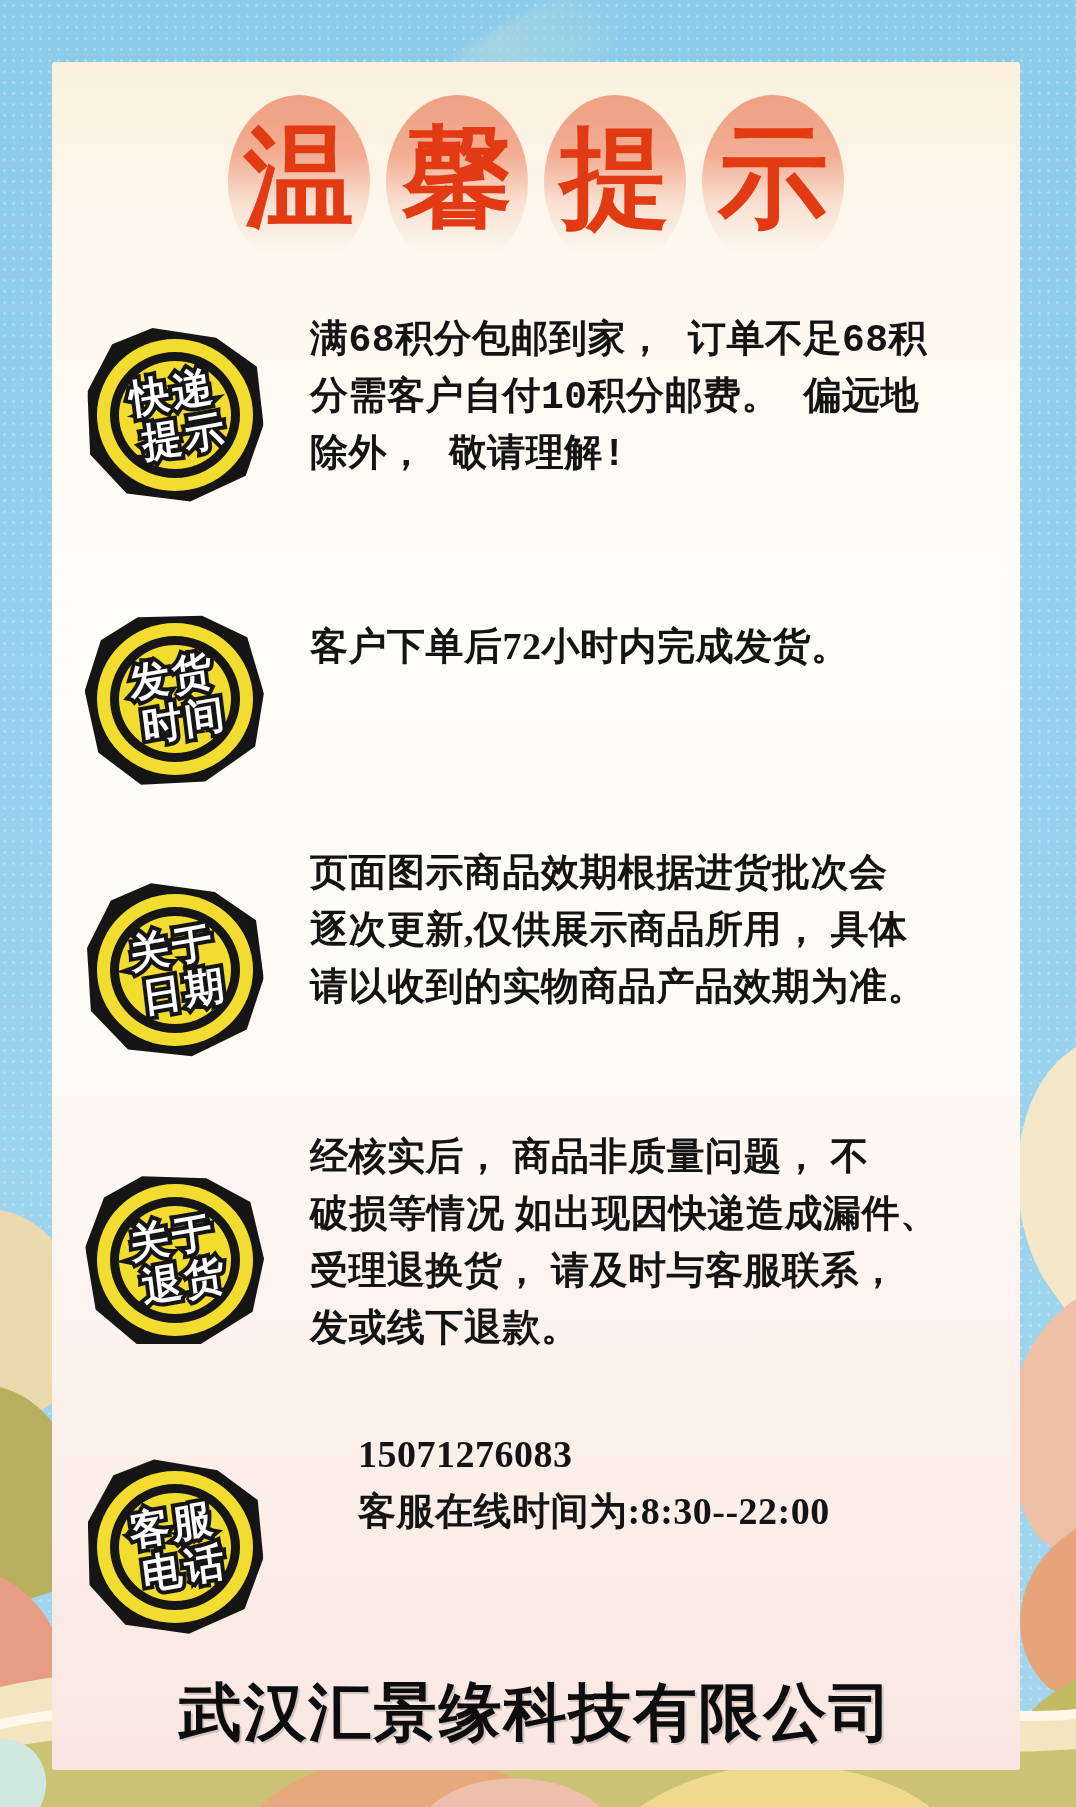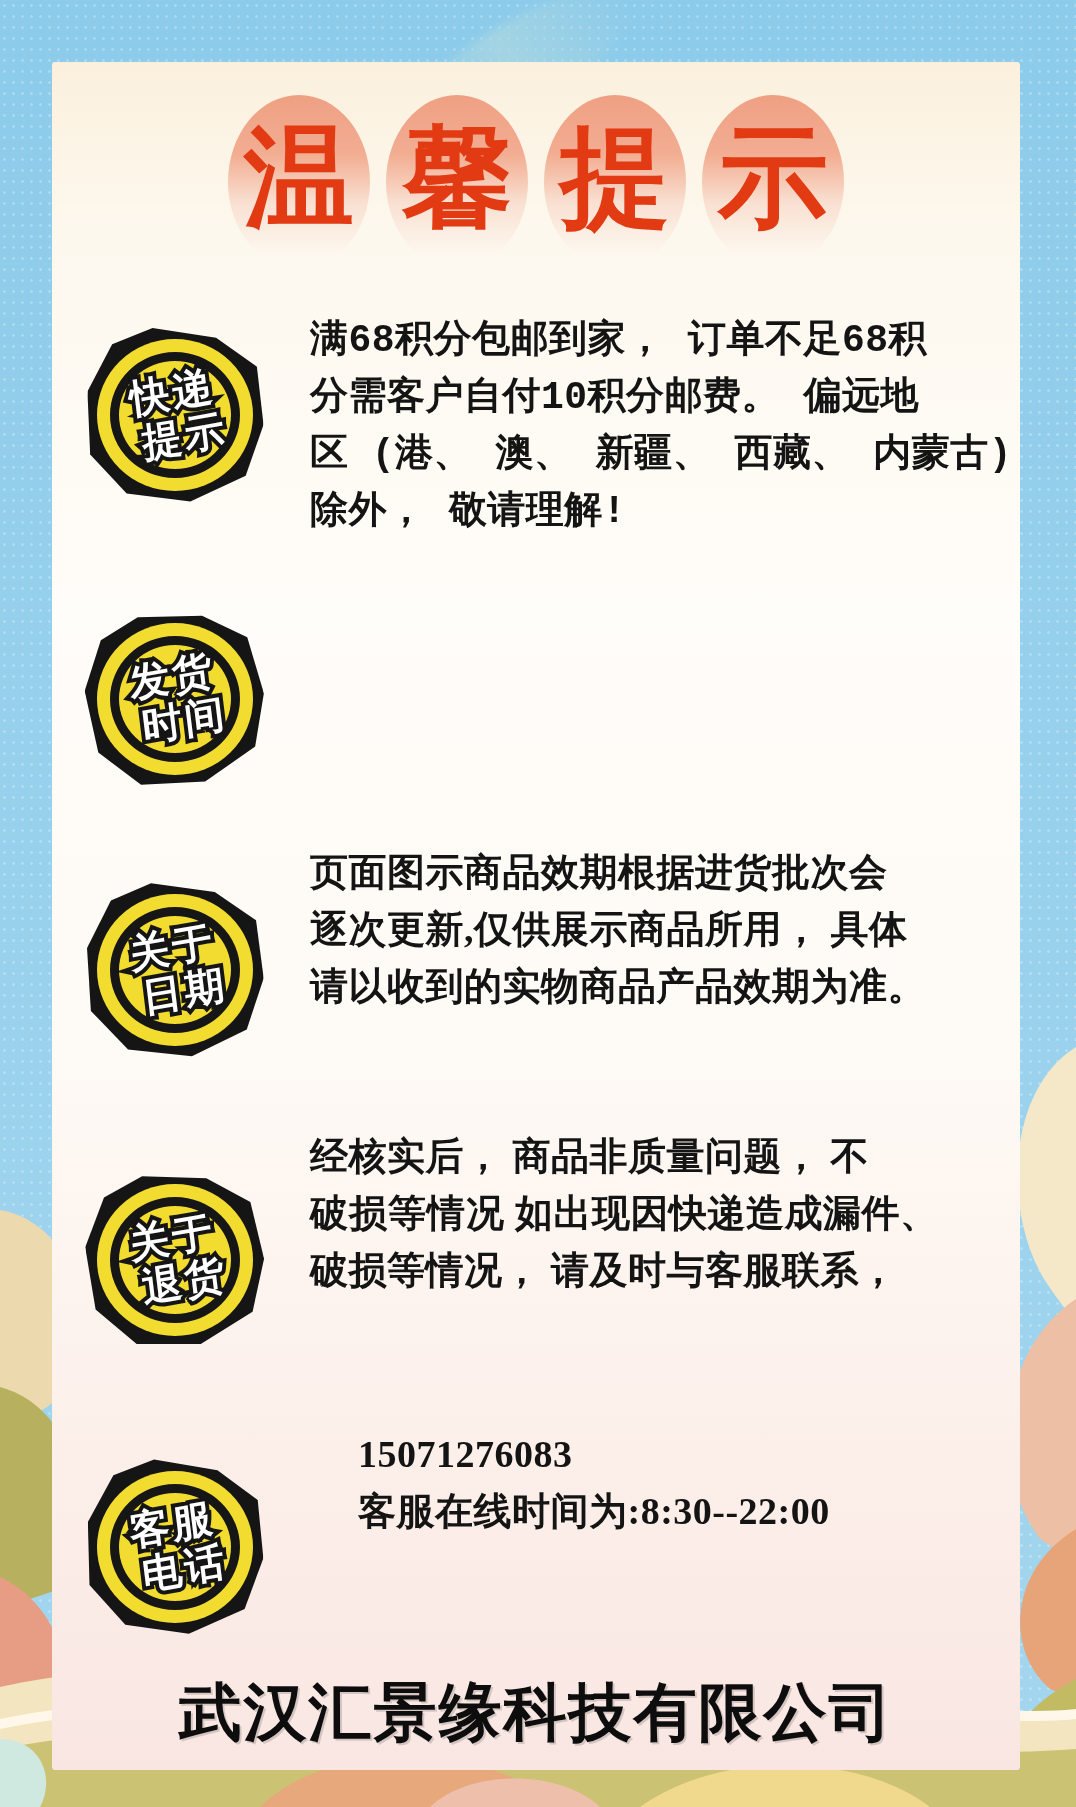--- a/index.html
+++ b/index.html
@@ -117,38 +117,40 @@
           </div>
         <div class="bl bl2">
             <span class="bt-s">提示</span>
             <span class="bt-f">提示</span>
           </div>
       </div>
     </div>
     <div class="txt x1">
       <div class="t-line">满68积分包邮到家， 订单不足68积</div>
       <div class="t-line">分需客户自付10积分邮费。 偏远地</div>
-      <div class="t-line">区 (港、 澳、 新疆、 西藏、 内蒙古)</div>
       <div class="t-line">除外， 敬请理解!</div>
     </div>
 
     <div class="badge b2">
       <div class="oct"></div>
       <div class="yc"></div>
       <div class="ring"></div>
       <div class="btxt">
         <div class="bl">
             <span class="bt-s">发货</span>
             <span class="bt-f">发货</span>
           </div>
         <div class="bl bl2">
             <span class="bt-s">时间</span>
             <span class="bt-f">时间</span>
           </div>
       </div>
+    </div>
+    <div class="txt x2">
+      <div class="t-line">客户下单后72小时内完成发货。</div>
     </div>
 
     <div class="badge b3">
       <div class="oct"></div>
       <div class="yc"></div>
       <div class="ring"></div>
       <div class="btxt">
         <div class="bl">
             <span class="bt-s">关于</span>
             <span class="bt-f">关于</span>
@@ -176,21 +178,22 @@
           </div>
         <div class="bl bl2">
             <span class="bt-s">退货</span>
             <span class="bt-f">退货</span>
           </div>
       </div>
     </div>
     <div class="txt x4">
       <div class="t-line">经核实后， 商品非质量问题， 不</div>
       <div class="t-line"><span class="hei">破损等情况</span><span> 如出现因快递造成漏件、</span></div>
-      <div class="t-line">破损等情况， 请及时与客服联系，</div>
+      <div class="t-line">受理退换货， 请及时与客服联系，</div>
+      <div class="t-line">发或线下退款。</div>
     </div>
 
     <div class="badge b5">
       <div class="oct"></div>
       <div class="yc"></div>
       <div class="ring"></div>
       <div class="btxt">
         <div class="bl">
             <span class="bt-s">客服</span>
             <span class="bt-f">客服</span>

